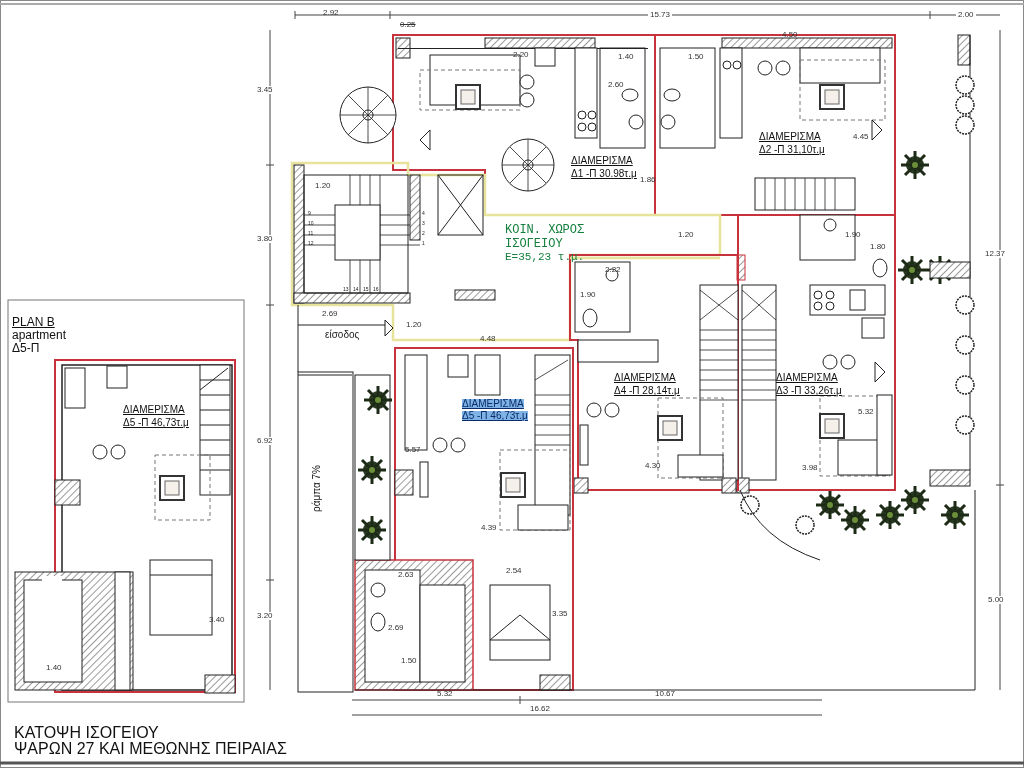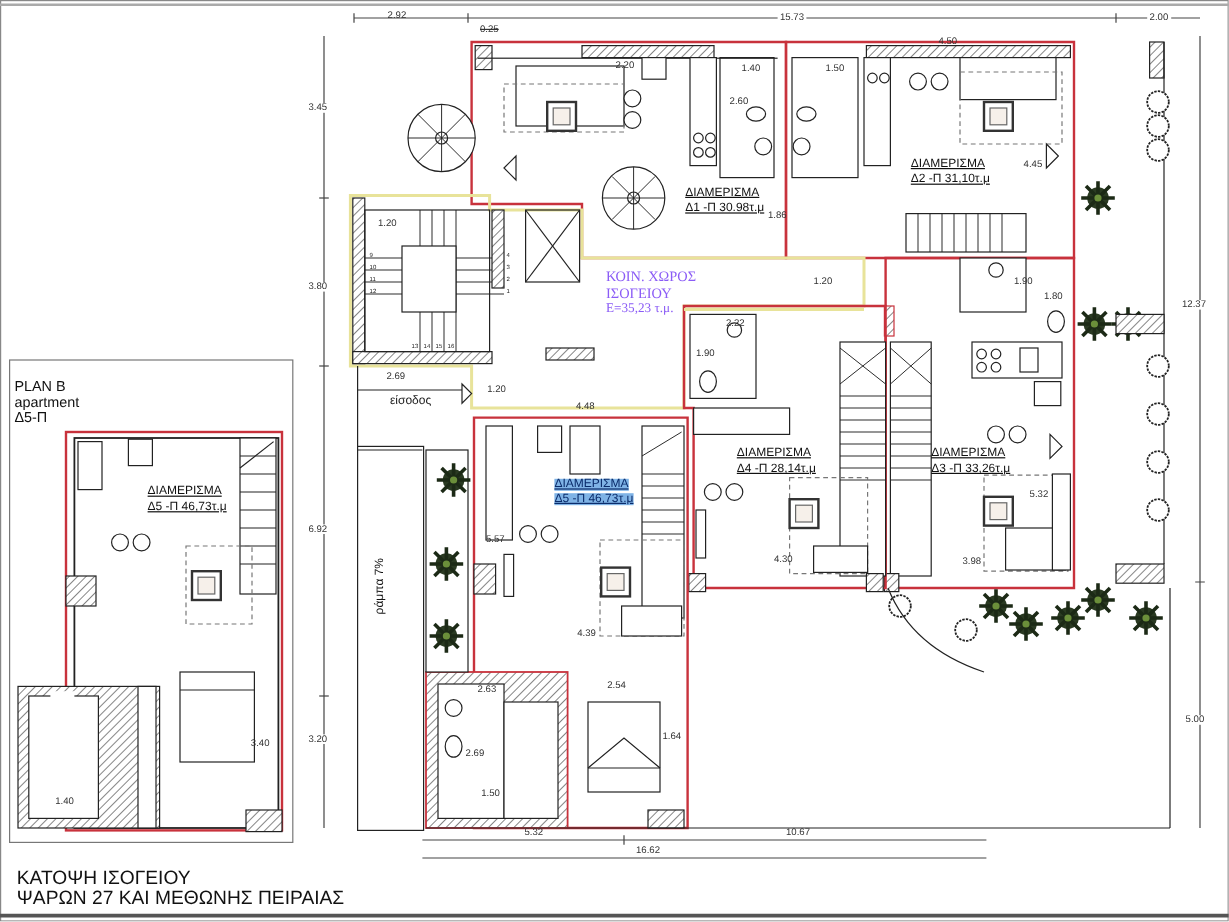--- a/index.html
+++ b/index.html
@@ -5,21 +5,21 @@
   html, body { margin:0; padding:0; background:#ffffff; }
   body { width:1024px; height:768px; overflow:hidden; position:relative; font-family:"Liberation Sans", sans-serif; }
   #plan { position:absolute; left:0; top:0; width:1024px; height:768px; }
   .t { position:absolute; white-space:nowrap; color:#222; font-family:"Liberation Sans", sans-serif; line-height:1; }
   .dim { font-size:8px; color:#333; }
   .dimv { font-size:8px; color:#333; }
   .lbl { font-size:10px; color:#111; text-decoration:underline; }
   .lbl-hl { background:#7fb3e6; color:#0b2c6b; }
   .title { font-size:16px; color:#111; }
   .plan-title { font-size:12px; color:#111; }
-  .serif { font-family:Liberation Serif, serif; font-size:12px; color:#8b5cf6; }
+  .serif { font-family:Liberation Mono, monospace; font-size:12px; color:#15803d; }
   .stairnum { font-size:5px; color:#222; }
   .ramp { font-size:10px; color:#111; transform:rotate(-90deg); transform-origin:left top; }
 </style>
 </head>
 <body>
 
 <svg id="plan" viewBox="0 0 1024 768" xmlns="http://www.w3.org/2000/svg">
   <defs>
     <pattern id="hatch" width="5" height="5" patternUnits="userSpaceOnUse" patternTransform="rotate(45)">
       <rect width="5" height="5" fill="#fff"></rect>
@@ -337,21 +337,21 @@
 <div class="t dim" style="left:802px;top:464px;">3.98</div>
 <div class="t dim" style="left:605px;top:266px;">2.22</div>
 <div class="t dim" style="left:580px;top:291px;">1.90</div>
 <div class="t dim" style="left:645px;top:462px;">4.30</div>
 <div class="t dim" style="left:405px;top:446px;">5.57</div>
 <div class="t dim" style="left:481px;top:524px;">4.39</div>
 <div class="t dim" style="left:398px;top:571px;">2.63</div>
 <div class="t dim" style="left:388px;top:624px;">2.69</div>
 <div class="t dim" style="left:401px;top:657px;">1.50</div>
 <div class="t dim" style="left:506px;top:567px;">2.54</div>
-<div class="t dim" style="left:552px;top:610px;">1.64</div>
+<div class="t dim" style="left:552px;top:610px;">3.35</div>
 
 <div class="t stairnum" style="left:422px;top:211px;">4</div>
 <div class="t stairnum" style="left:422px;top:221px;">3</div>
 <div class="t stairnum" style="left:422px;top:231px;">2</div>
 <div class="t stairnum" style="left:422px;top:241px;">1</div>
 <div class="t stairnum" style="left:308px;top:211px;">9</div>
 <div class="t stairnum" style="left:308px;top:221px;">10</div>
 <div class="t stairnum" style="left:308px;top:231px;">11</div>
 <div class="t stairnum" style="left:308px;top:241px;">12</div>
 <div class="t stairnum" style="left:343px;top:287px;">13</div>
@@ -370,21 +370,21 @@
 <div class="t lbl lbl-hl" style="left:462px;top:399px;">ΔΙΑΜΕΡΙΣΜΑ</div>
 <div class="t lbl lbl-hl" style="left:462px;top:411px;">Δ5 -Π 46,73τ.μ</div>
 
 <div class="t serif" style="left:505px;top:224px;">ΚΟΙΝ. ΧΩΡΟΣ</div>
 <div class="t serif" style="left:505px;top:238px;">ΙΣΟΓΕΙΟΥ</div>
 <div class="t serif" style="left:505px;top:252px;font-size:11px;">Ε=35,23 τ.μ.</div>
 
 <div class="t" style="left:325px;top:330px;font-size:10px;">είσοδος</div>
 <div class="t ramp" style="left:312px;top:512px;">ράμπα 7%</div>
 
-<div class="t plan-title" style="left:12px;top:316px;">PLAN B</div>
+<div class="t plan-title" style="left:12px;top:316px;text-decoration:underline;">PLAN B</div>
 <div class="t plan-title" style="left:12px;top:329px;">apartment</div>
 <div class="t plan-title" style="left:12px;top:342px;">Δ5-Π</div>
 <div class="t lbl" style="left:123px;top:405px;">ΔΙΑΜΕΡΙΣΜΑ</div>
 <div class="t lbl" style="left:123px;top:418px;">Δ5 -Π 46,73τ.μ</div>
 <div class="t dim" style="left:209px;top:616px;">3.40</div>
 <div class="t dim" style="left:46px;top:664px;">1.40</div>
 
 <div class="t title" style="left:14px;top:725px;">ΚΑΤΟΨΗ ΙΣΟΓΕΙΟΥ</div>
 <div class="t title" style="left:14px;top:741px;">ΨΑΡΩΝ 27 ΚΑΙ ΜΕΘΩΝΗΣ ΠΕΙΡΑΙΑΣ</div>
 

